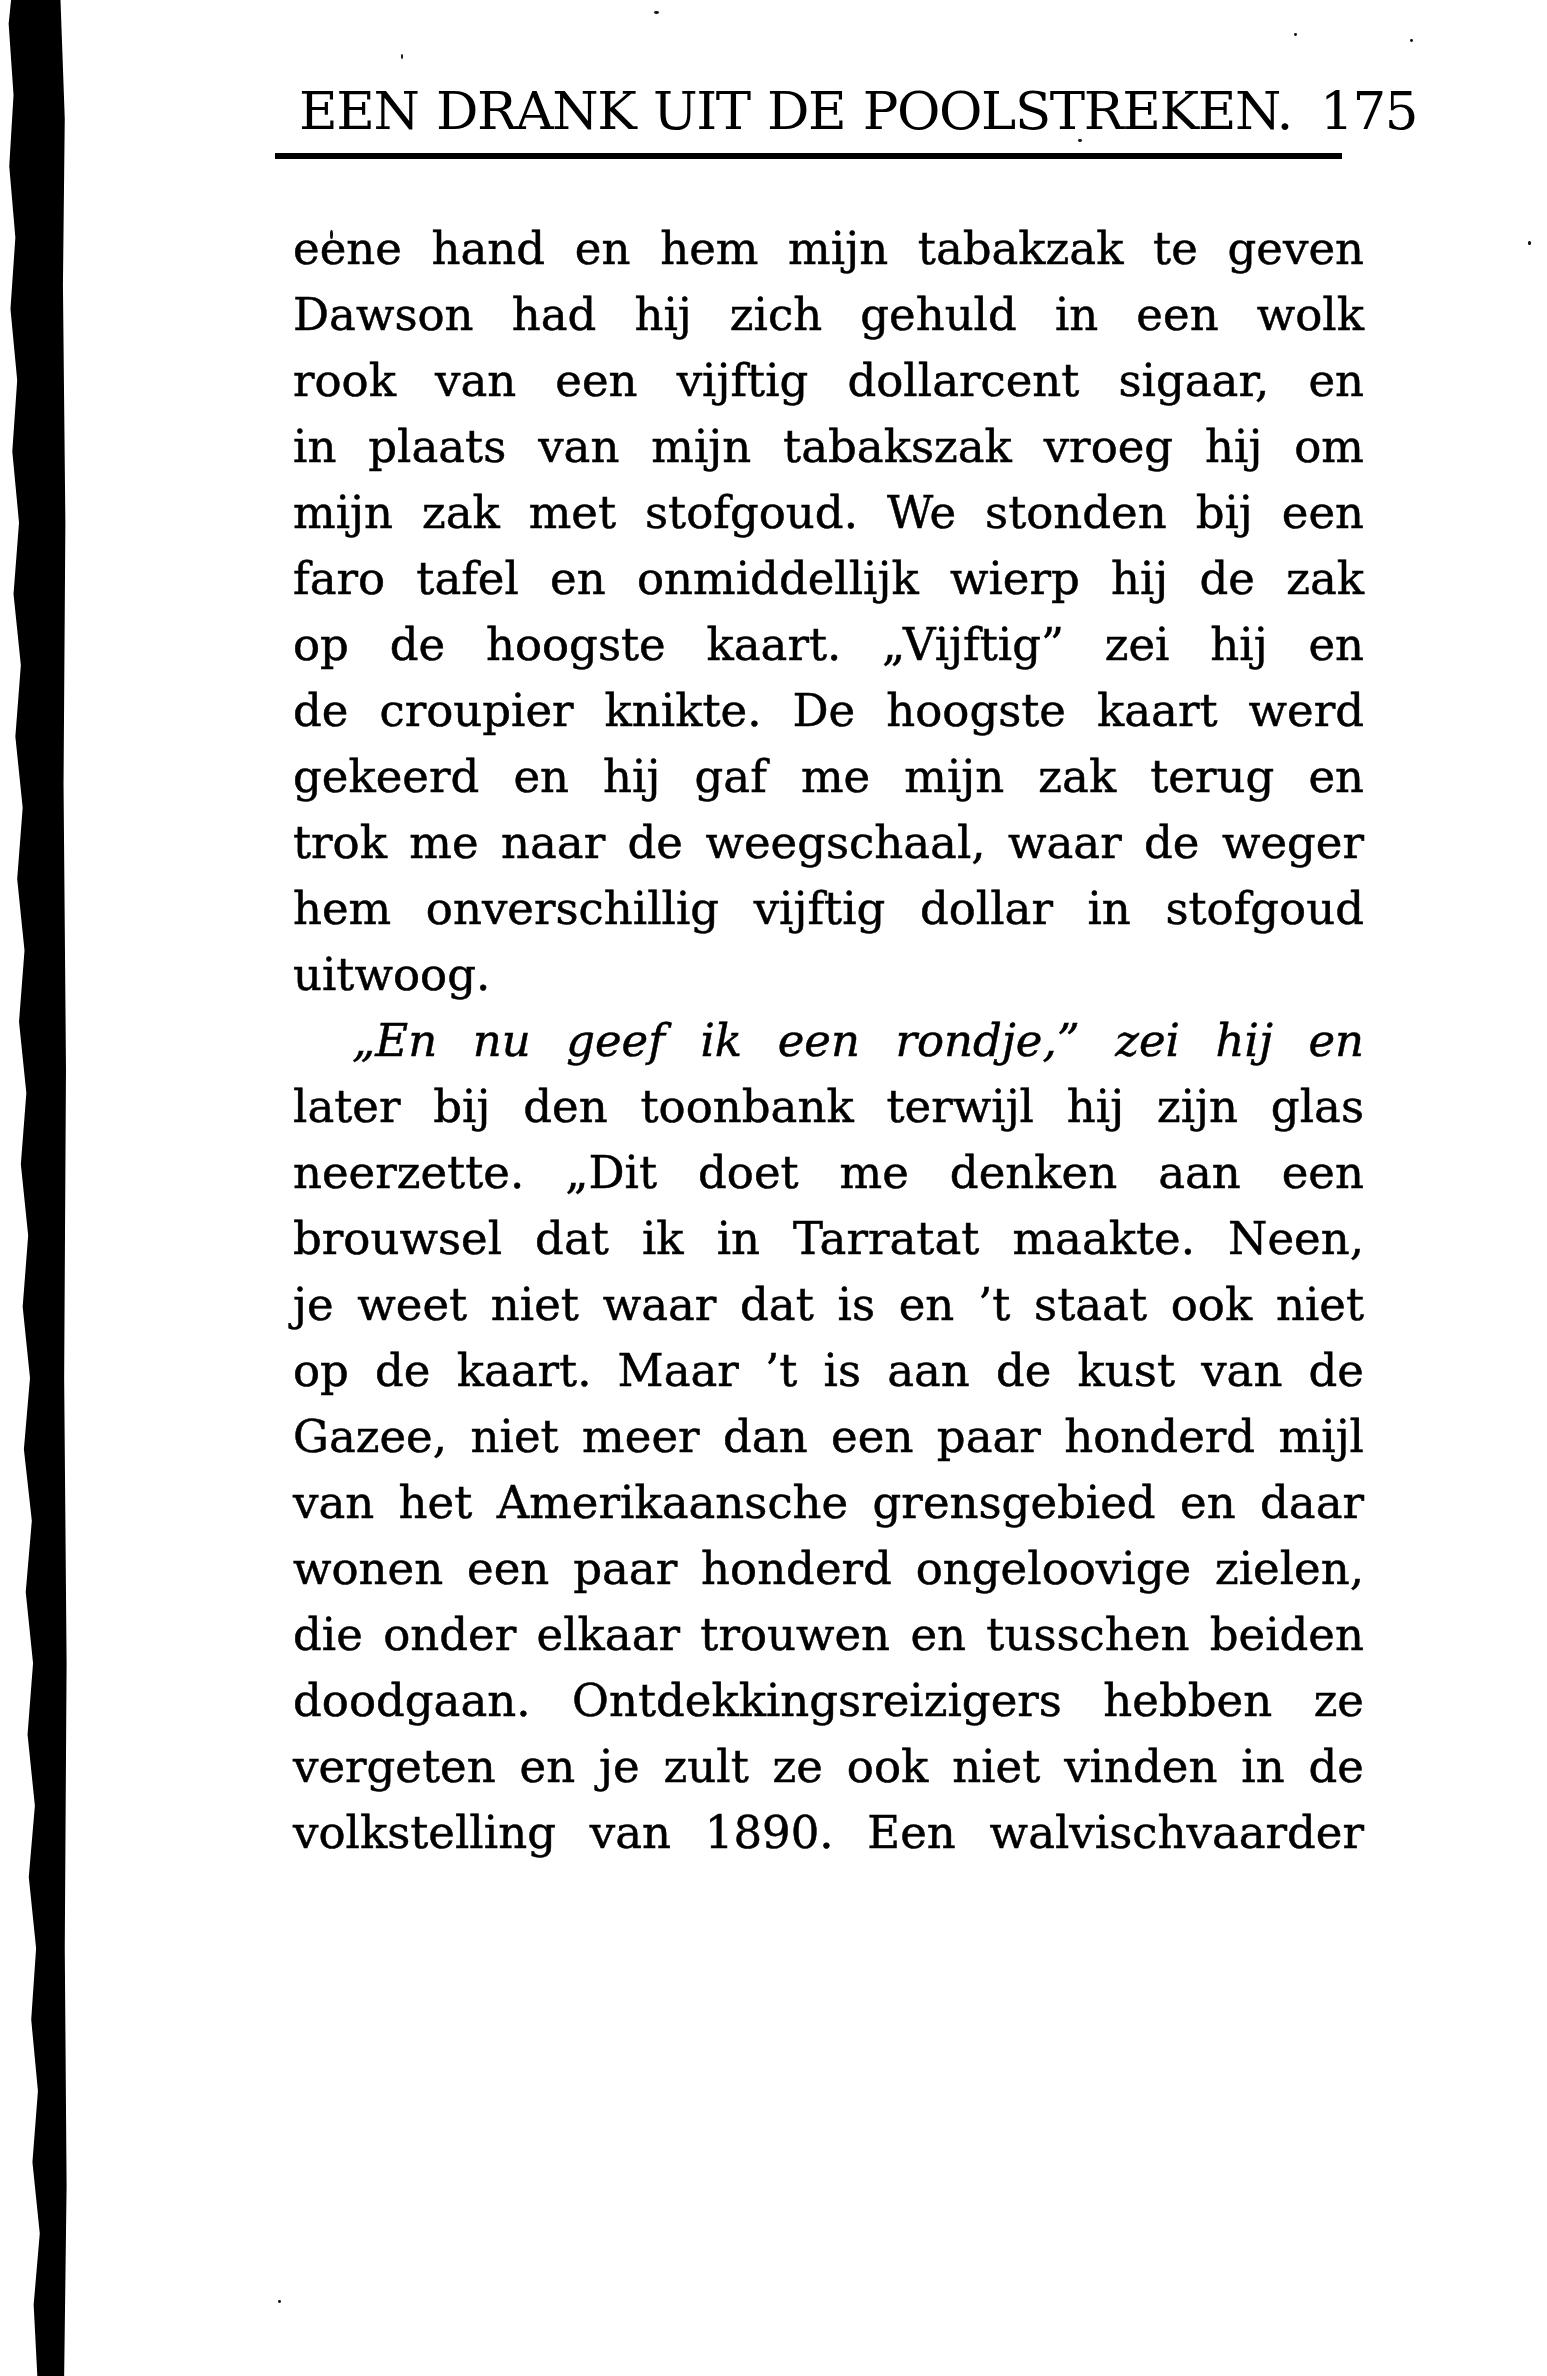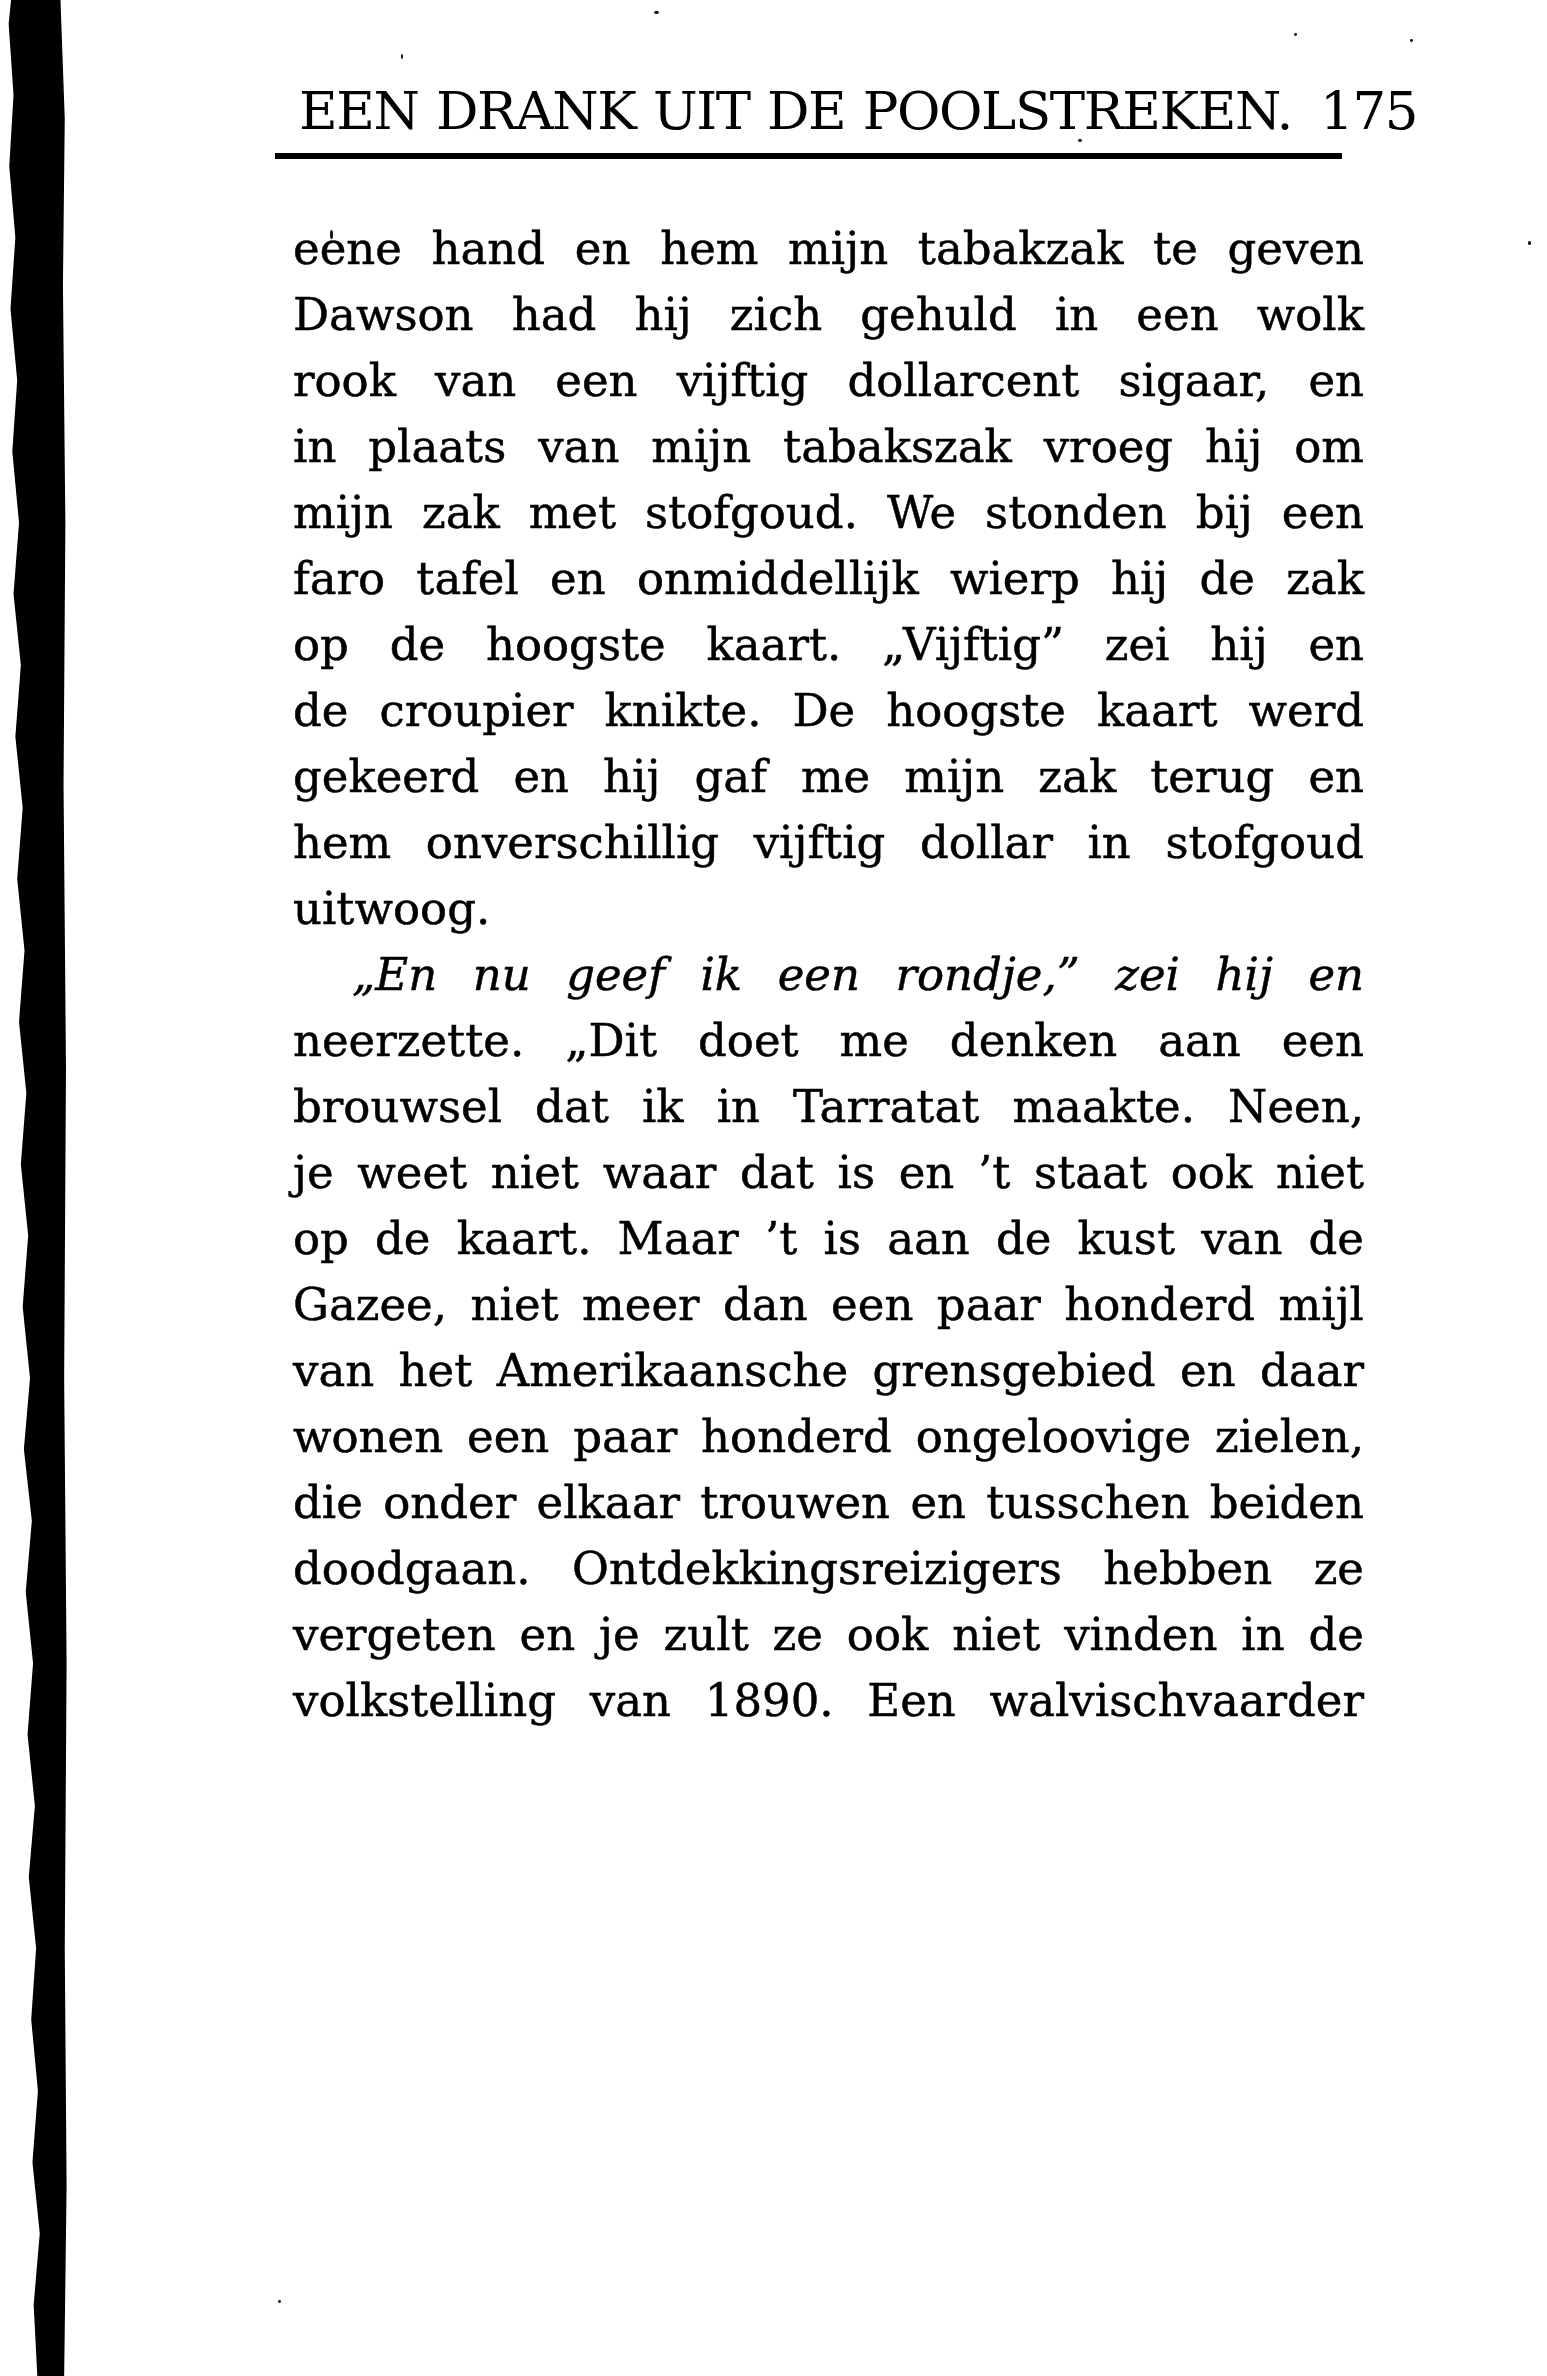--- a/index.html
+++ b/index.html
@@ -116,23 +116,25 @@
   <div class="textblock">
     <div class="line">eene hand en hem mijn tabakzak te geven</div>
       <div class="line">Dawson had hij zich gehuld in een wolk</div>
       <div class="line">rook van een vijftig dollarcent sigaar, en</div>
       <div class="line">in plaats van mijn tabakszak vroeg hij om</div>
       <div class="line">mijn zak met stofgoud. We stonden bij een</div>
       <div class="line">faro tafel en onmiddellijk wierp hij de zak</div>
       <div class="line">op de hoogste kaart. „Vijftig” zei hij en</div>
       <div class="line">de croupier knikte. De hoogste kaart werd</div>
       <div class="line">gekeerd en hij gaf me mijn zak terug en</div>
+      <div class="line">trok me naar de weegschaal, waar de weger</div>
       <div class="line">hem onverschillig vijftig dollar in stofgoud</div>
       <div class="line no-justify">uitwoog.</div>
       <div class="line indent">„En nu geef ik een rondje,” zei hij en</div>
+      <div class="line">later bij den toonbank terwijl hij zijn glas</div>
       <div class="line">neerzette. „Dit doet me denken aan een</div>
       <div class="line">brouwsel dat ik in Tarratat maakte. Neen,</div>
       <div class="line">je weet niet waar dat is en ’t staat ook niet</div>
       <div class="line">op de kaart. Maar ’t is aan de kust van de</div>
       <div class="line">Gazee, niet meer dan een paar honderd mijl</div>
       <div class="line">van het Amerikaansche grensgebied en daar</div>
       <div class="line">wonen een paar honderd ongeloovige zielen,</div>
       <div class="line">die onder elkaar trouwen en tusschen beiden</div>
       <div class="line">doodgaan. Ontdekkingsreizigers hebben ze</div>
       <div class="line">vergeten en je zult ze ook niet vinden in de</div>

